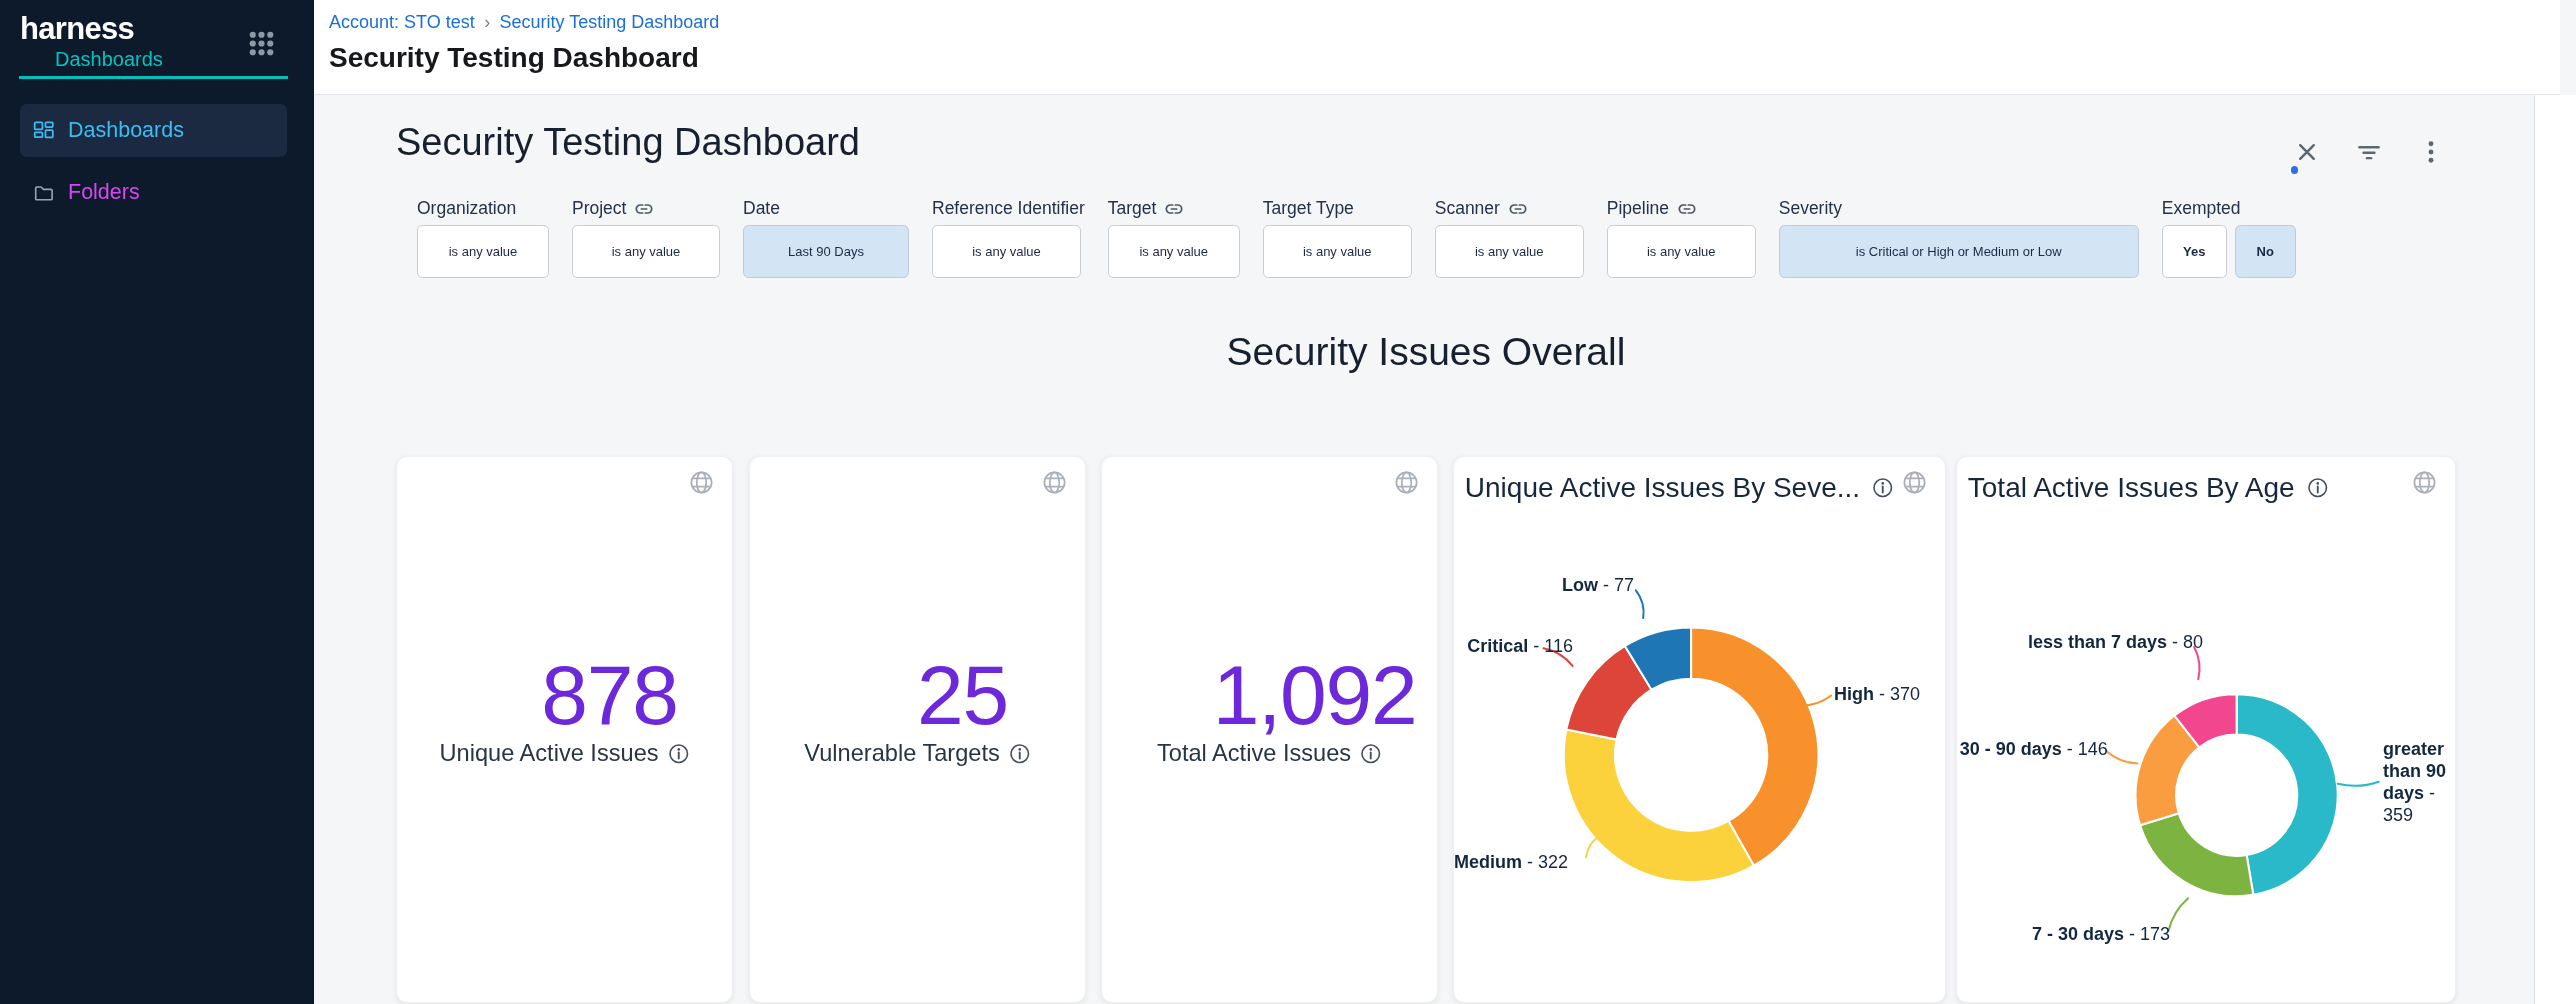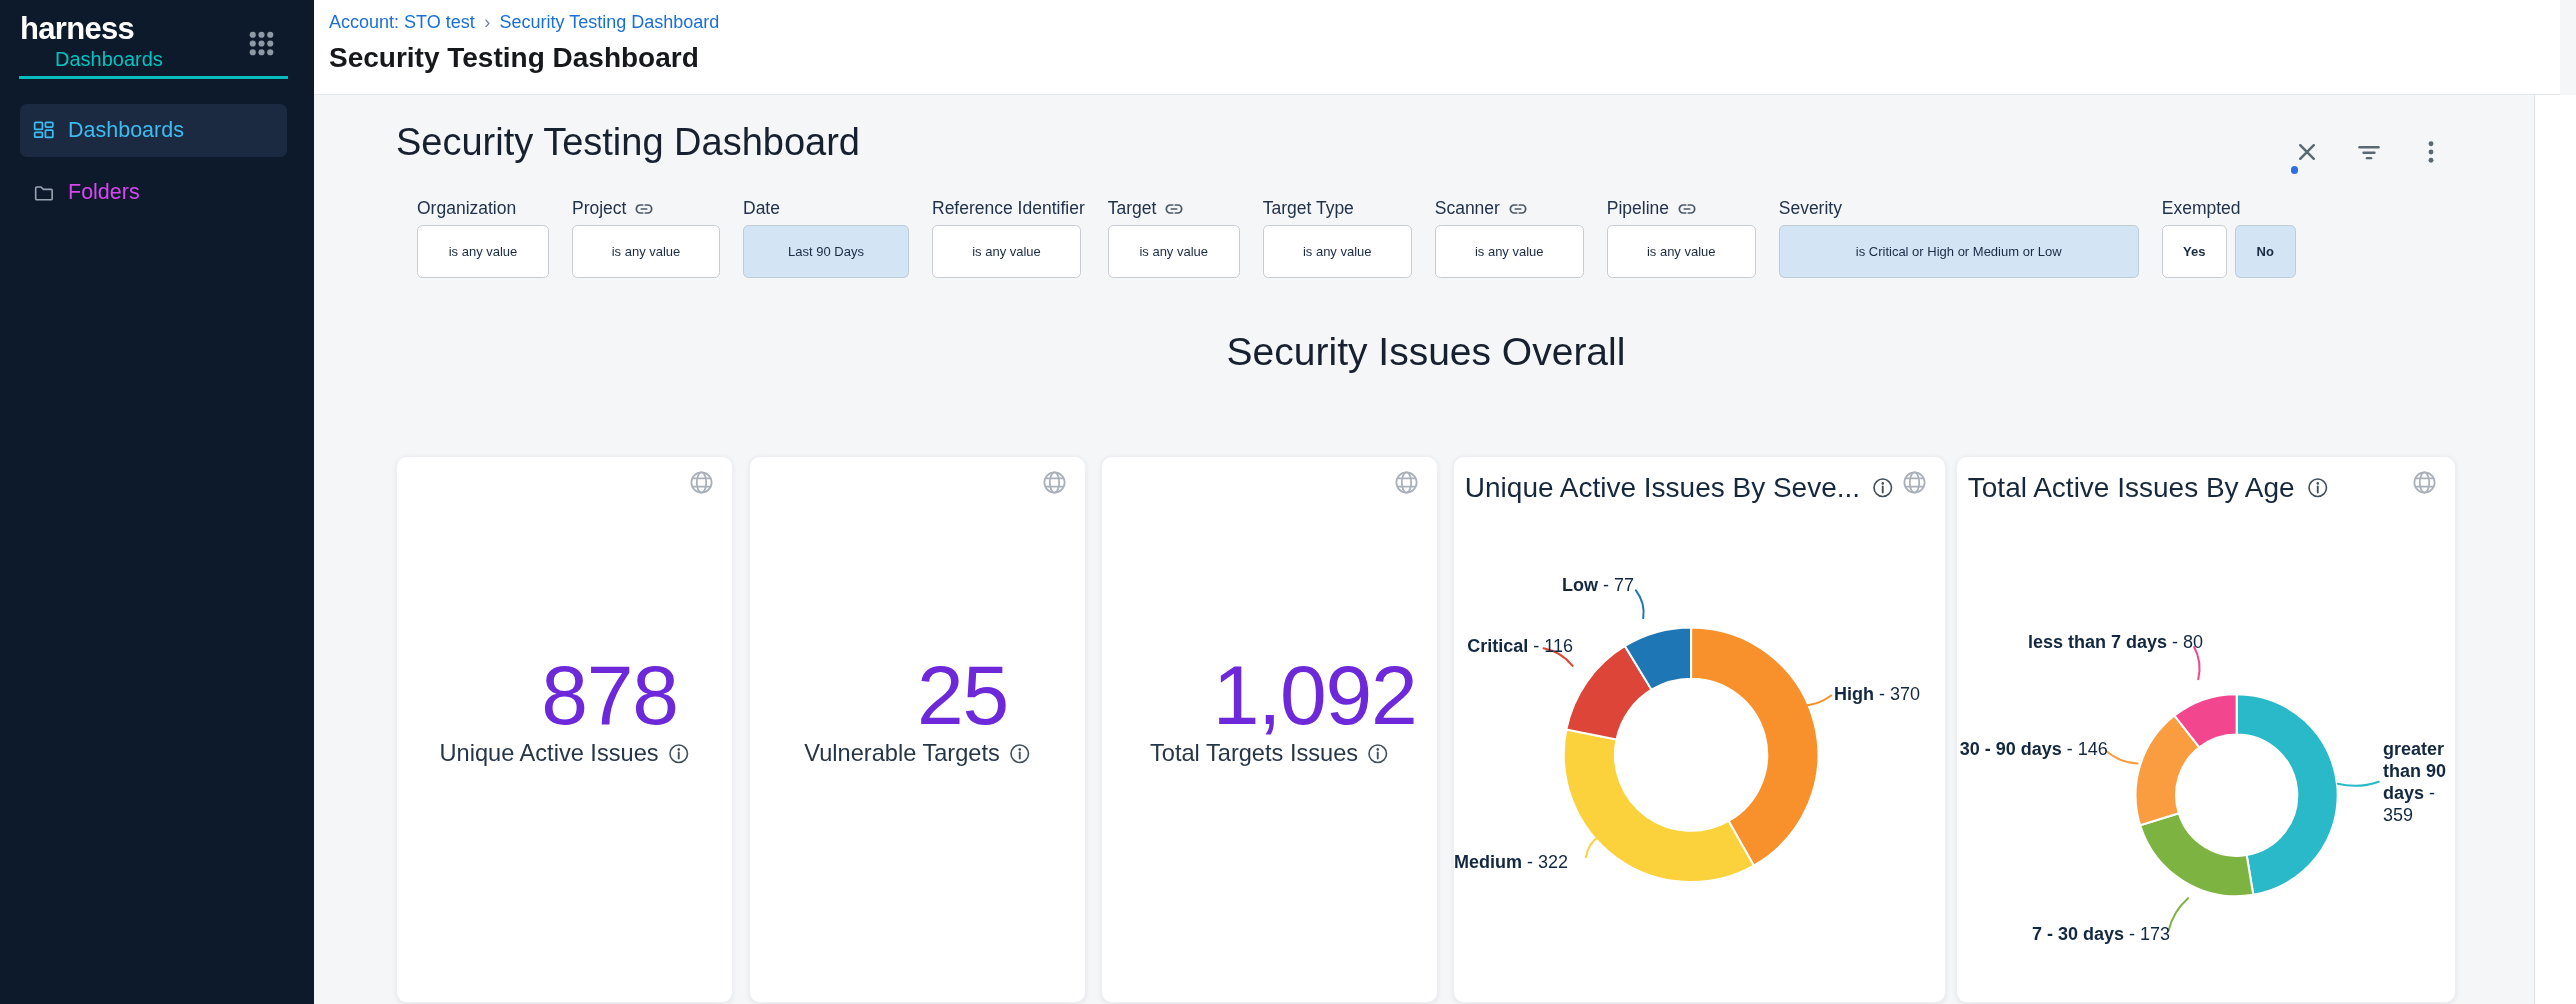--- a/index.html
+++ b/index.html
@@ -298,21 +298,21 @@
         <div class="globe-btn"><svg width="27" height="27" viewBox="0 0 40 40">
             <g fill="none" stroke="#A9B0B9" stroke-width="2.6">
               <circle cx="20" cy="20" r="15"></circle>
               <ellipse cx="20" cy="20" rx="7" ry="15"></ellipse>
               <line x1="6.5" y1="14" x2="33.5" y2="14"></line>
               <line x1="6.5" y1="26" x2="33.5" y2="26"></line>
             </g>
           </svg></div>
         <div class="stat-num">1,092</div>
         <div class="stat-label">
-          <span>Total Targets Issues</span>
+          <span>Total Active Issues</span>
           <svg width="21.5" height="21.5" viewBox="0 0 32 32">
             <circle cx="16" cy="16" r="13" fill="none" stroke="#42505C" stroke-width="2.4"></circle>
             <line x1="16" y1="14" x2="16" y2="23" stroke="#42505C" stroke-width="2.8" stroke-linecap="round"></line>
             <circle cx="16" cy="9.5" r="1.9" fill="#42505C"></circle>
           </svg>
         </div>
       </div>
       <div class="card" style="left: 1453px; width: 493px;">
         <div class="globe-btn"><svg width="27" height="27" viewBox="0 0 40 40">
             <g fill="none" stroke="#A9B0B9" stroke-width="2.6">

